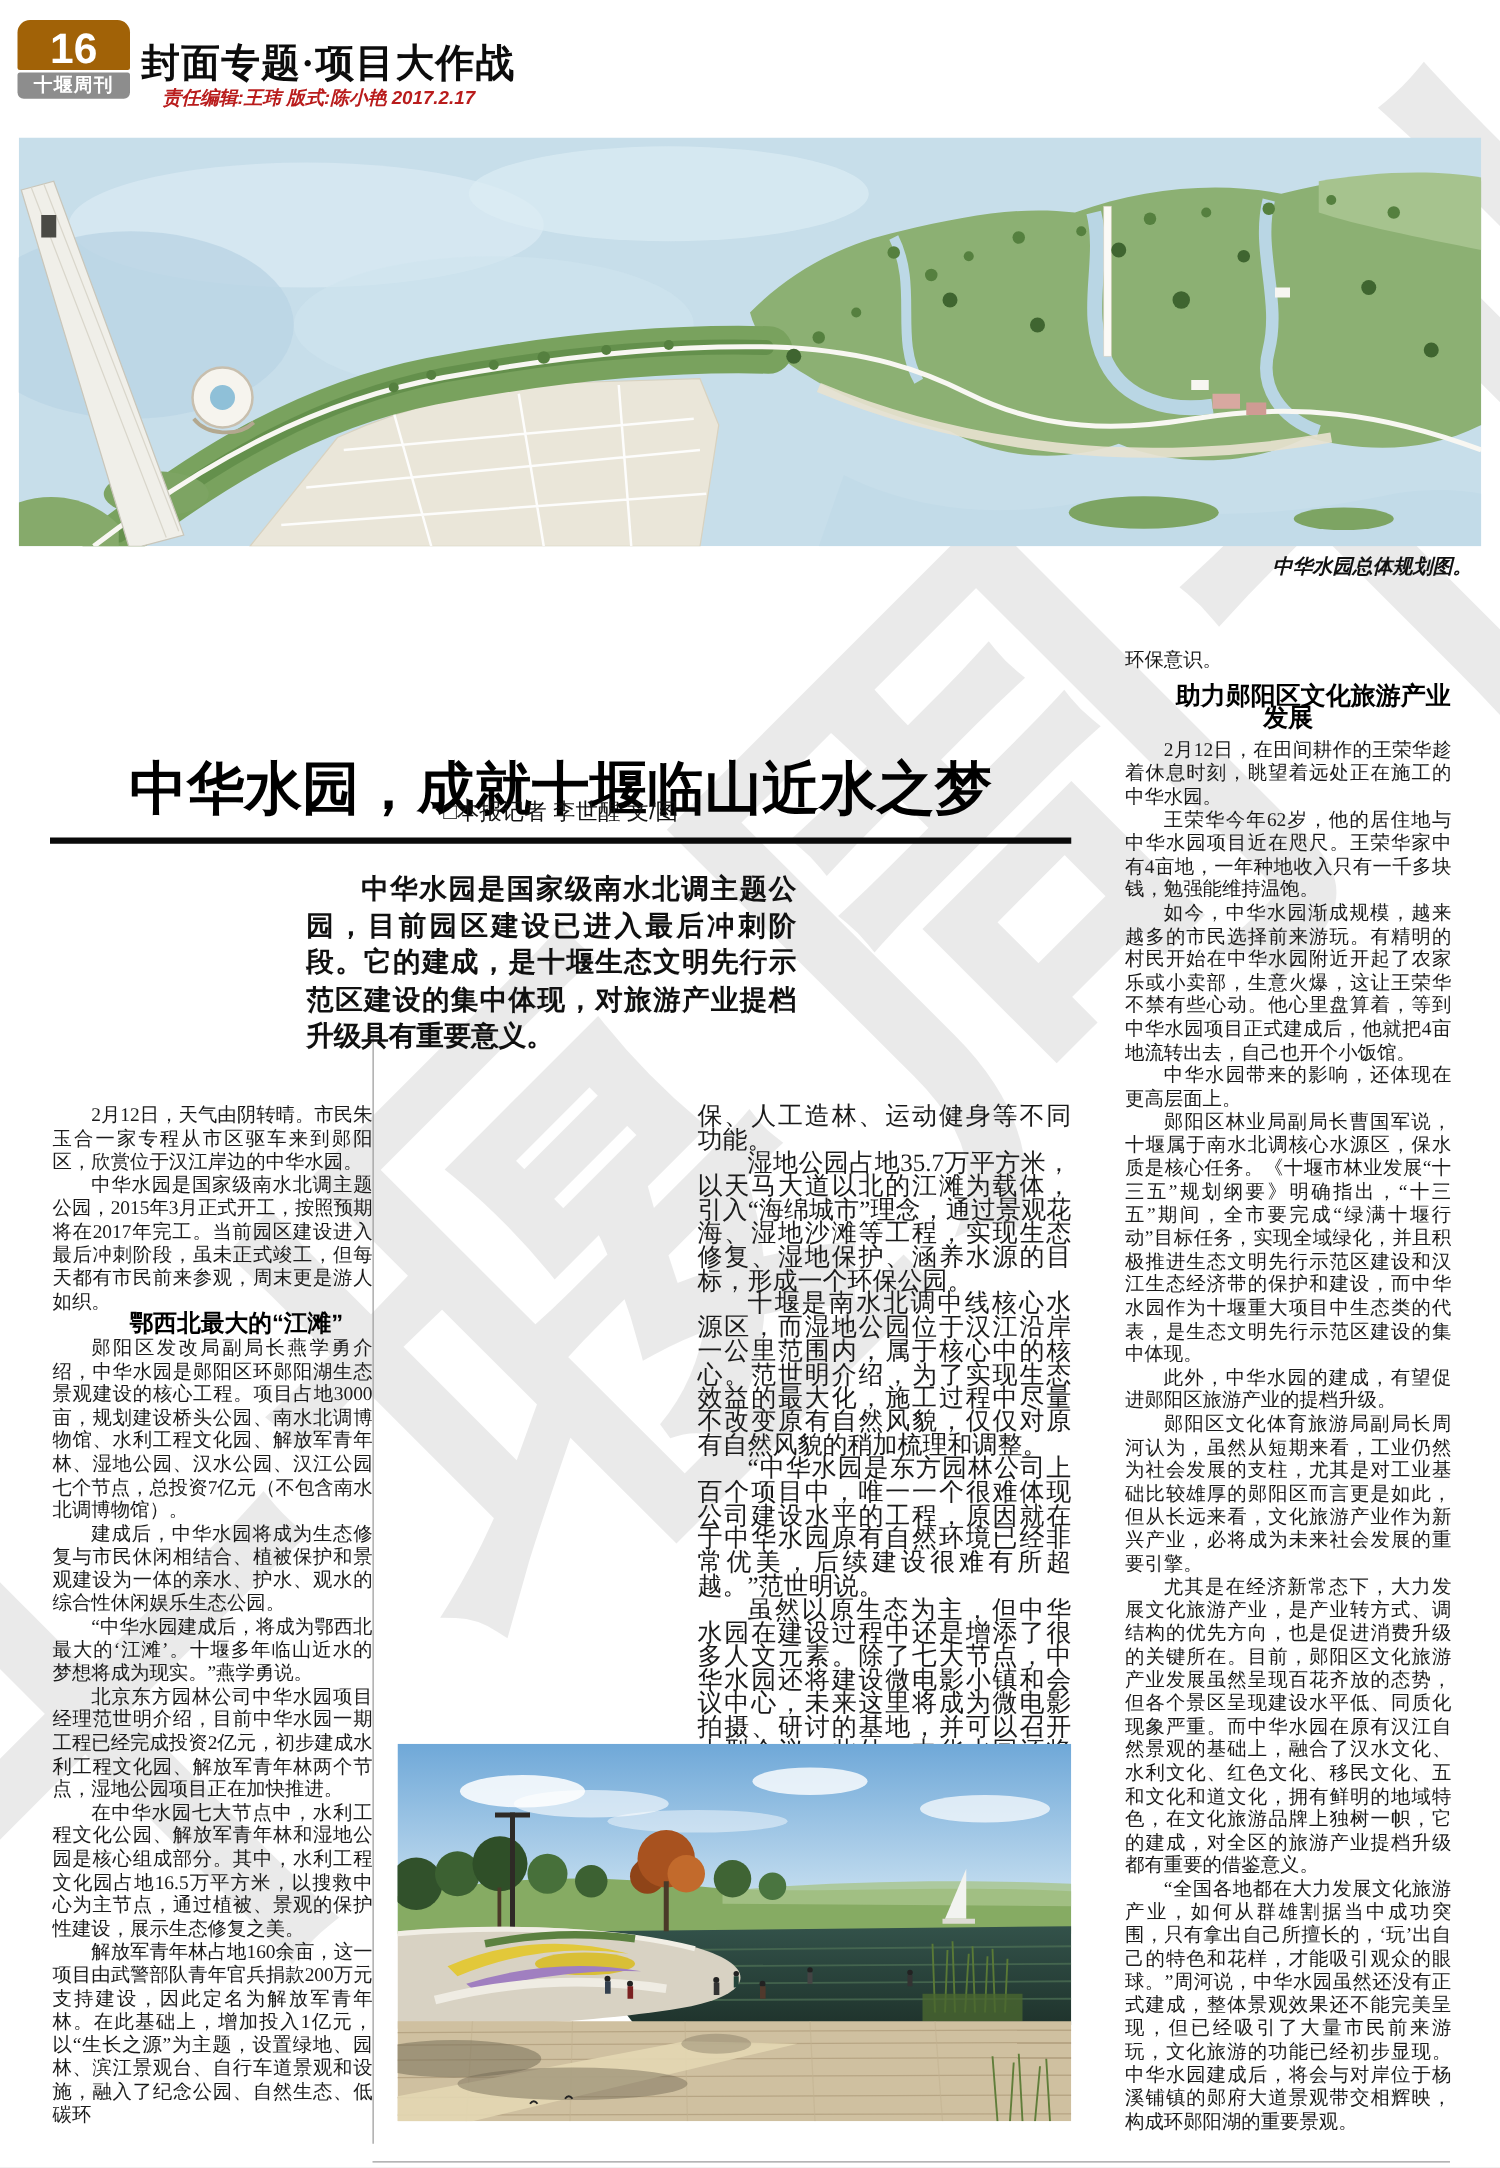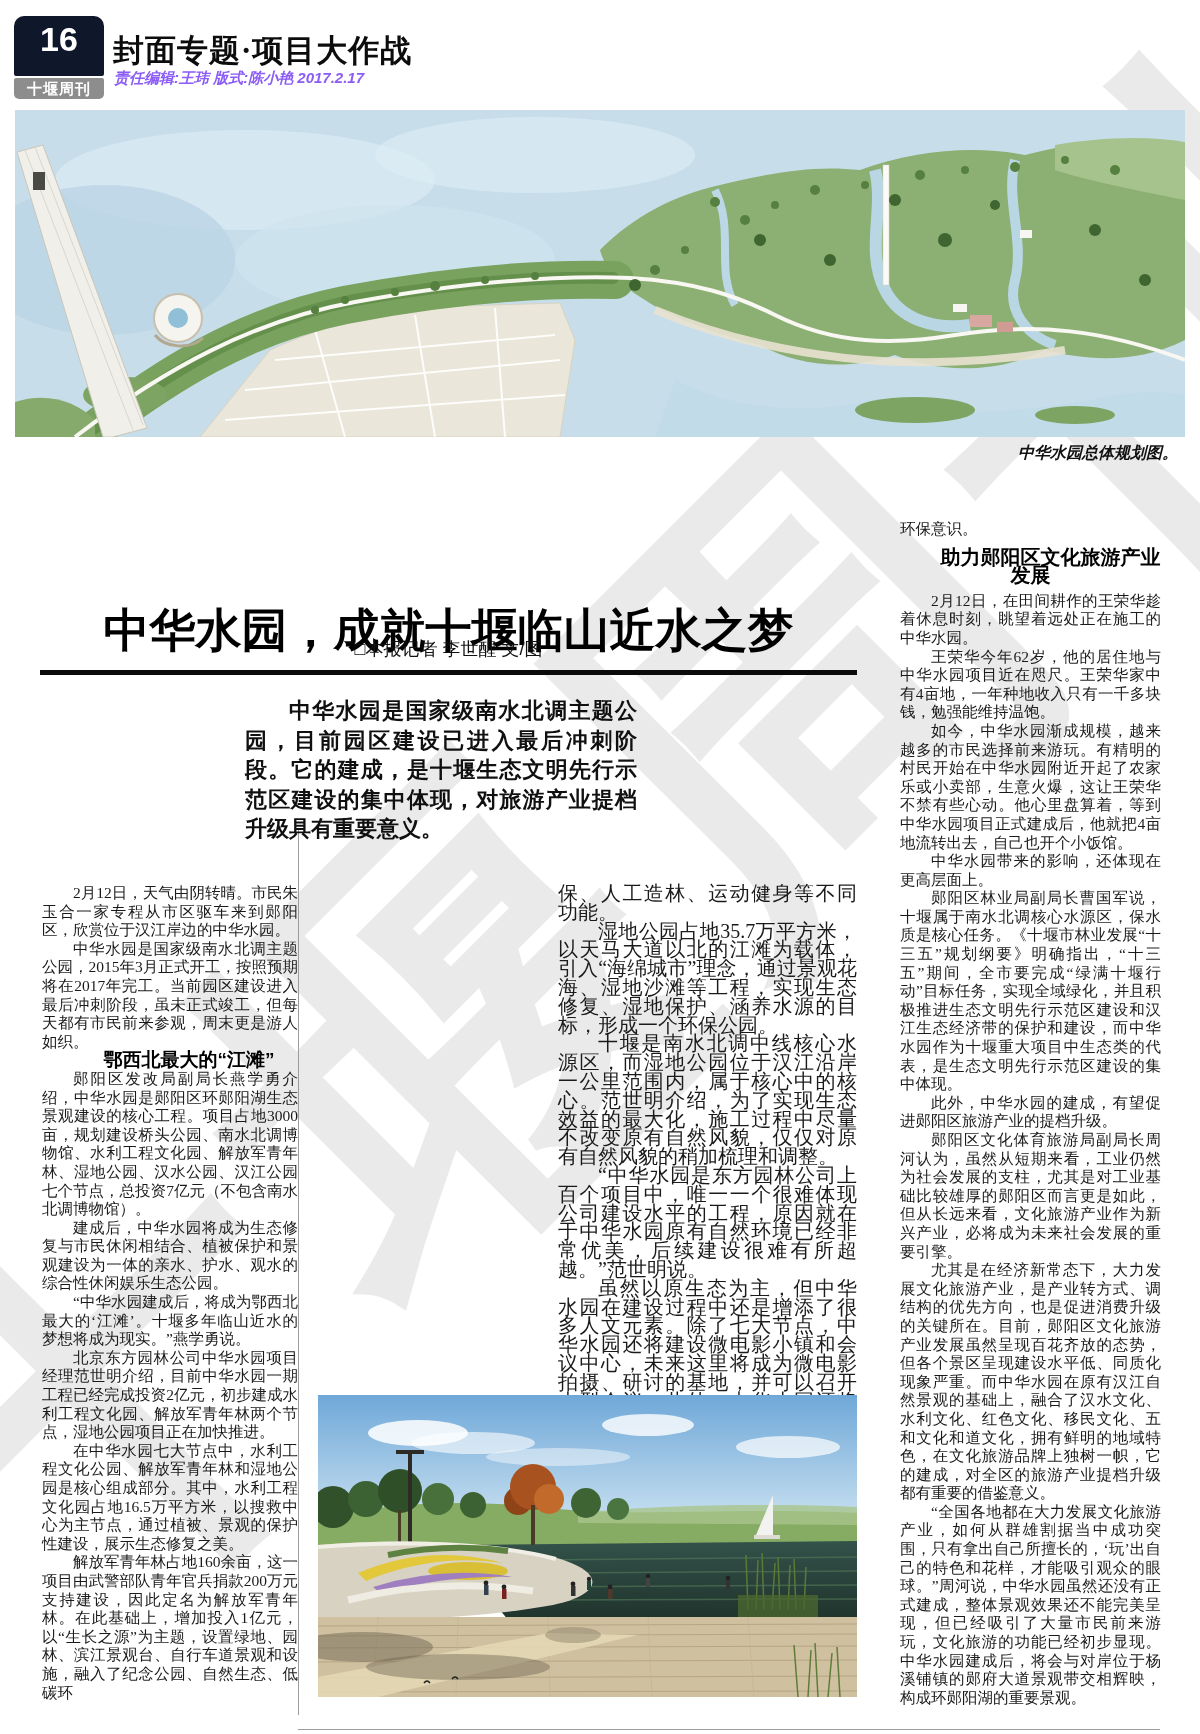--- a/index.html
+++ b/index.html
@@ -5,30 +5,30 @@
   html,body{margin:0;padding:0;background:#e8e8e8;}
   #page{position:relative;width:1200px;height:1734px;background:#ffffff;overflow:hidden;
         font-family:"Liberation Serif","DejaVu Serif",serif;}
   
   .watermark{position:absolute;left:640px;top:860px;z-index:1;
     transform:translate(-50%,-50%) rotate(-45deg);
     font-size:460px;font-weight:bold;letter-spacing:34px;white-space:nowrap;
     color:rgba(50,50,50,0.10);font-family:"Liberation Serif","DejaVu Serif",serif;}
   
   .pagenum-box{position:absolute;left:14px;top:16px;width:90px;z-index:3;}
-  .pagenum{height:60px;background:#0f172a;border-radius:10px 10px 2px 2px;color:#fff;
+  .pagenum{height:40px;background:#a16207;border-radius:10px 10px 2px 2px;color:#fff;
     font-family:"Liberation Sans","DejaVu Sans",sans-serif;font-weight:bold;font-size:34px;
     text-align:center;line-height:46px;}
   .masthead{margin-top:2px;height:21px;background:#8d8d8d;border-radius:2px 2px 5px 5px;color:#fff;
     font-family:"Liberation Sans","DejaVu Sans",sans-serif;font-weight:bold;font-size:15px;
     text-align:center;line-height:21px;letter-spacing:1px;}
   .section-title{position:absolute;left:113px;top:30px;z-index:3;font-size:31px;font-weight:bold;
     color:#0c0c0c;letter-spacing:1px;}
-  .edit-info{position:absolute;left:114px;top:69px;z-index:3;font-size:15px;font-weight:bold;
-    font-style:italic;color:#8b5cf6;font-family:"Liberation Sans","DejaVu Sans",sans-serif;}
+  .edit-info{position:absolute;left:130px;top:69px;z-index:3;font-size:15px;font-weight:bold;
+    font-style:italic;color:#b91c1c;font-family:"Liberation Sans","DejaVu Sans",sans-serif;}
   
   .plan-map{position:absolute;left:15px;top:110px;width:1170px;height:327px;z-index:2;}
   .caption-plan{position:absolute;right:22px;top:443px;z-index:3;font-size:16px;font-weight:bold;
     font-style:italic;color:#111;font-family:"Liberation Sans","DejaVu Sans",sans-serif;}
   .render-photo{position:absolute;left:318px;top:1395px;width:539px;height:302px;z-index:4;}
   .caption-render{position:absolute;left:558px;top:1702px;width:300px;text-align:right;z-index:4;
     font-size:16px;font-weight:bold;font-style:italic;color:#111;
     font-family:"Liberation Sans","DejaVu Sans",sans-serif;margin-top:32px;}
   
   .headline{position:absolute;left:40px;top:600px;width:817px;text-align:center;z-index:3;

